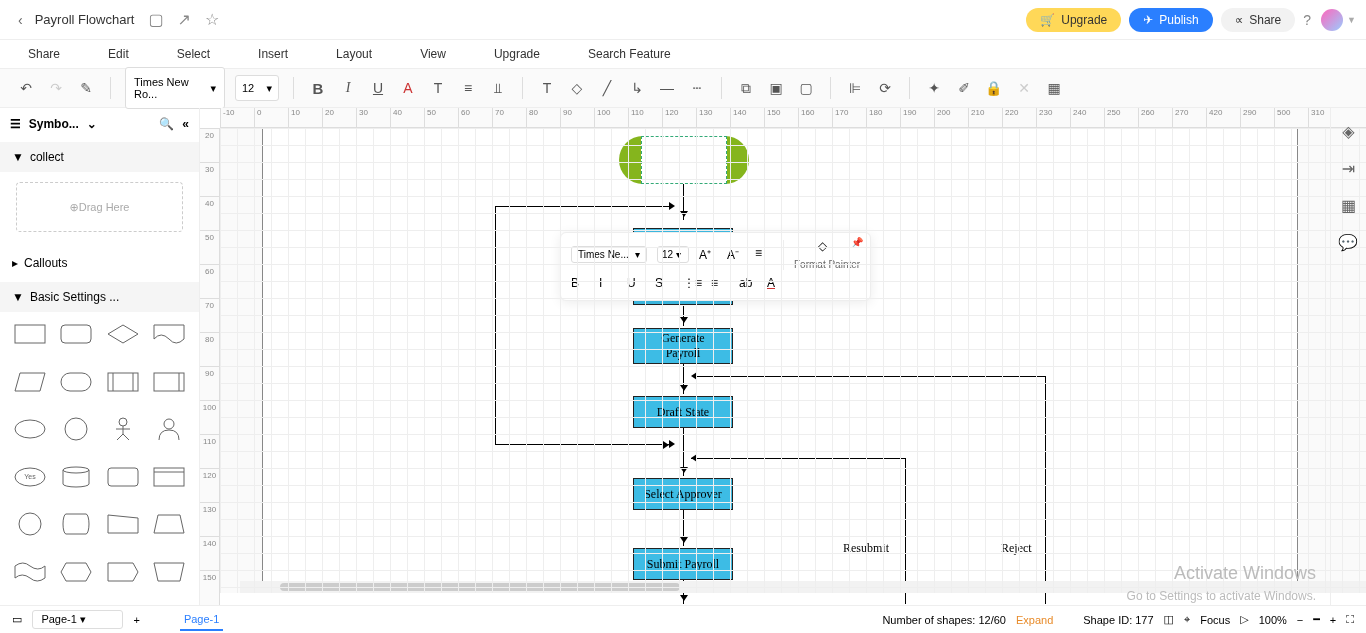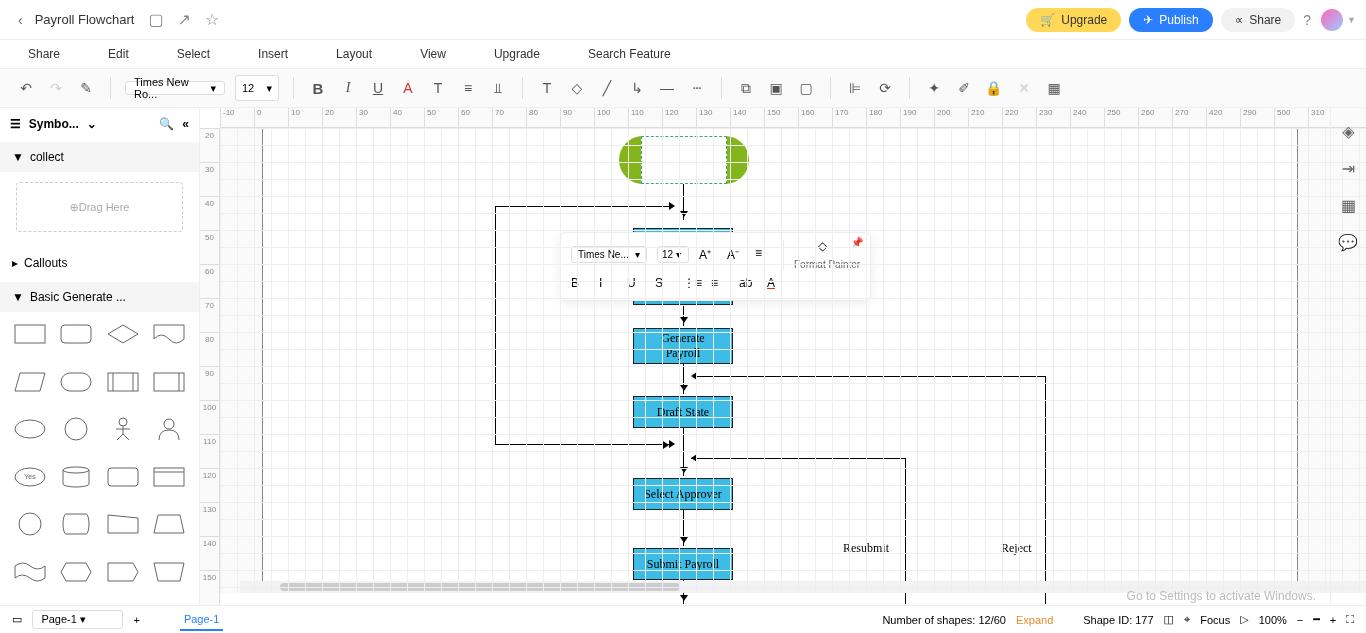--- a/index.html
+++ b/index.html
@@ -17,21 +17,21 @@
 .topbar .share { background: #f2f2f2; color: #333; margin-right: 8px; }
 .topbar .help { font-size: 14px; color: #888; margin-right: 10px; }
 .topbar .avatar { width: 22px; height: 22px; border-radius: 50%; background: linear-gradient(135deg,#f6b,#9cf); margin-right: 4px; }
 
 
 .menubar { height: 28px; display: flex; align-items: center; gap: 48px; padding-left: 28px; font-size: 12px; color: #333; }
 
 
 .toolbar { height: 40px; border-top: 1px solid #eee; border-bottom: 1px solid #eee; display: flex; align-items: center; gap: 10px; padding: 0 16px; background: #fafafa; }
 .toolbar .sep { width: 1px; height: 22px; background: #ddd; margin: 0 4px; }
-.toolbar .font-sel { width: 100px; height: 14px; border: 1px solid #ddd; border-radius: 3px; display: flex; align-items: center; padding: 0 8px; font-size: 11px; justify-content: space-between; background: #fff; }
+.toolbar .font-sel { width: 100px; height: 42px; border: 1px solid #ddd; border-radius: 3px; display: flex; align-items: center; padding: 0 8px; font-size: 11px; justify-content: space-between; background: #fff; }
 .toolbar .size-sel { width: 44px; height: 26px; border: 1px solid #ddd; border-radius: 3px; display: flex; align-items: center; padding: 0 6px; font-size: 11px; justify-content: space-between; background: #fff; }
 .toolbar .ico { width: 20px; height: 20px; display: flex; align-items: center; justify-content: center; color: #555; font-size: 14px; cursor: pointer; }
 .toolbar .ico.bold { font-weight: bold; font-size: 15px; }
 .toolbar .ico.italic { font-style: italic; font-family: serif; }
 .toolbar .ico.underline { text-decoration: underline; }
 
 
 .main { display: flex; height: 497px; }
 .sidebar { width: 200px; border-right: 1px solid #eee; display: flex; flex-direction: column; }
 .sidebar-head { height: 32px; display: flex; align-items: center; padding: 0 10px; gap: 8px; font-size: 12px; font-weight: bold; }
@@ -170,21 +170,21 @@
       <span>☰</span>
       <span>Symbo...</span>
       <span>⌄</span>
       <div class="sp"></div>
       <span>🔍</span>
       <span>«</span>
     </div>
     <div class="sidebar-cat">▼ <span>collect</span></div>
     <div class="drag-box">⊕ <span>Drag Here</span></div>
     <div class="sidebar-cat" style="background:#fff">▸ <span>Callouts</span></div>
-    <div class="sidebar-cat">▼ <span>Basic Generate ...</span></div>
+    <div class="sidebar-cat">▼ <span>Basic Settings ...</span></div>
     <div class="shapes-grid">
       <div class="shape-thumb">
           <svg width="32" height="20">
             <rect x="1" y="1" width="30" height="18"></rect>
           </svg>
         </div>
       <div class="shape-thumb">
           <svg width="32" height="20">
             <rect x="1" y="1" width="30" height="18" rx="4"></rect>
           </svg>
@@ -459,14 +459,15 @@
   <span>Focus</span>
   <span>▷</span>
   <span>100%</span>
   <span>−</span>
   <span>━</span>
   <span>+</span>
   <span>⛶</span>
 </div>
 
 <div class="watermark">
+  <div class="big">Activate Windows</div>
   <div>Go to Settings to activate Windows.</div>
 </div>
 
 </body></html>

